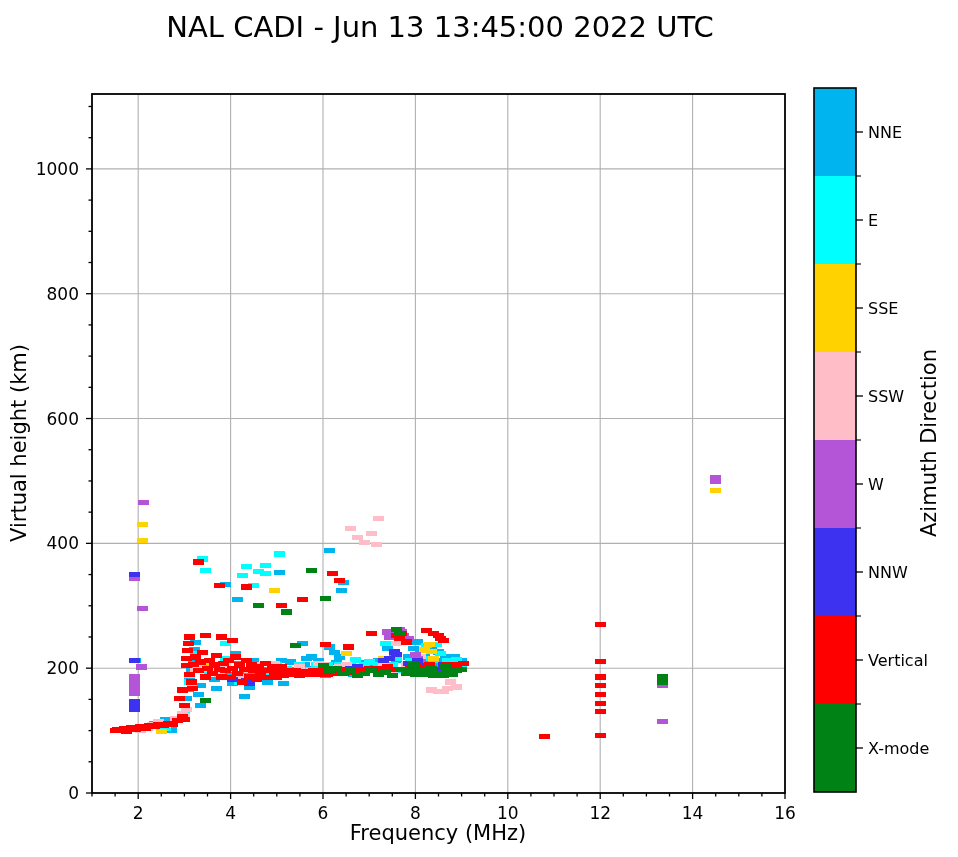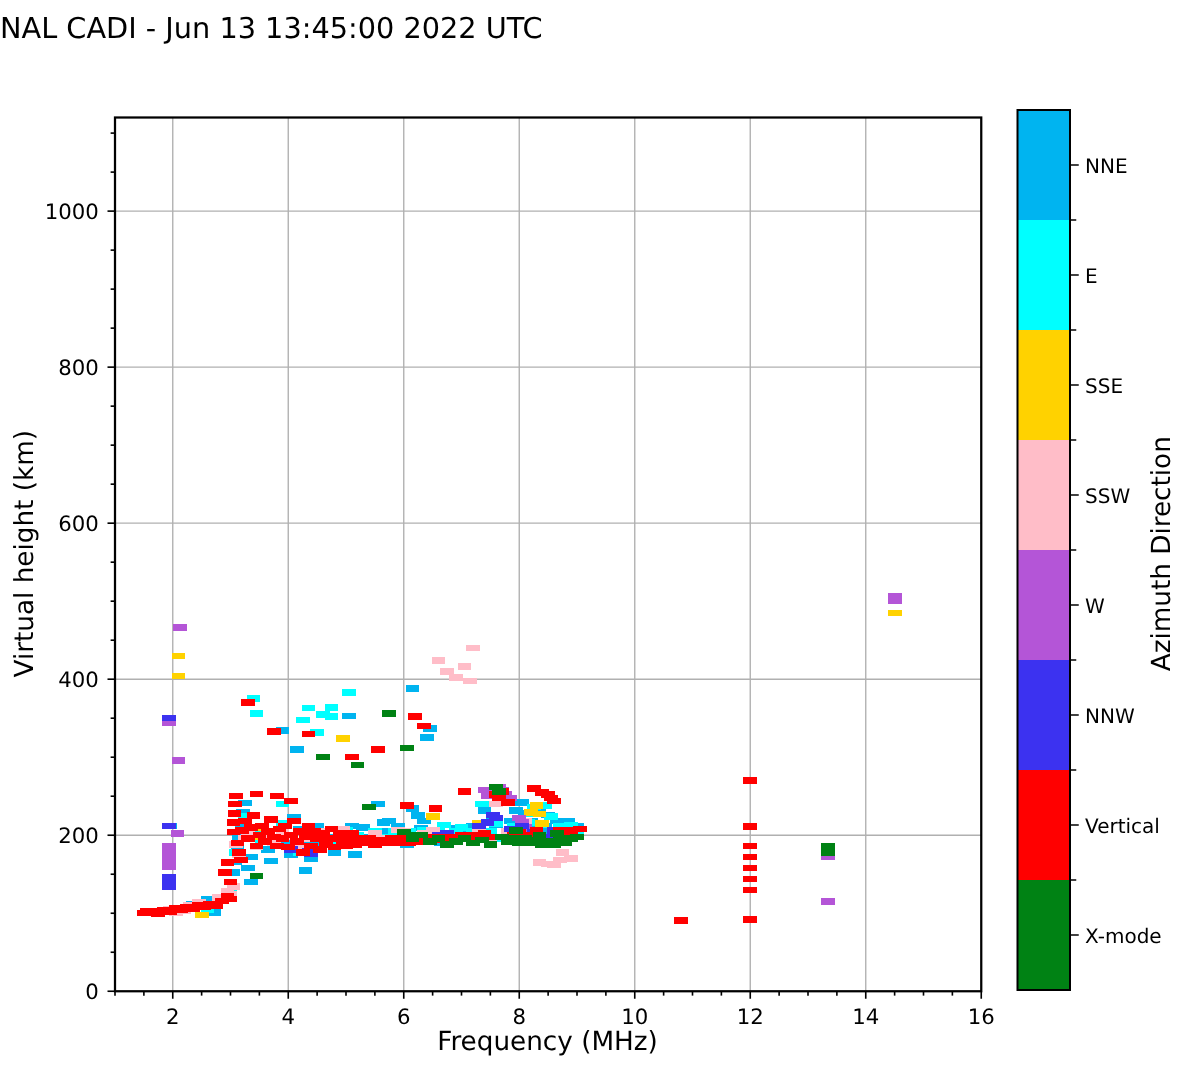--- a/index.html
+++ b/index.html
@@ -18,21 +18,22 @@
     position: absolute;
     left: 0; top: 0;
     width: 958px;
     height: 857px;
   }
   #chart-title {
     position: absolute;
     left: 0;
     top: 10px;
     width: 880px;
-    font-size: 23px;
+    text-align: center;
+    font-size: 29px;
     color: #000;
     font-family: "DejaVu Sans", sans-serif;
     letter-spacing: 0px;
   }
   #plot-svg {
     position: absolute;
     left: 0;
     top: 0;
   }
   .axis-label {

